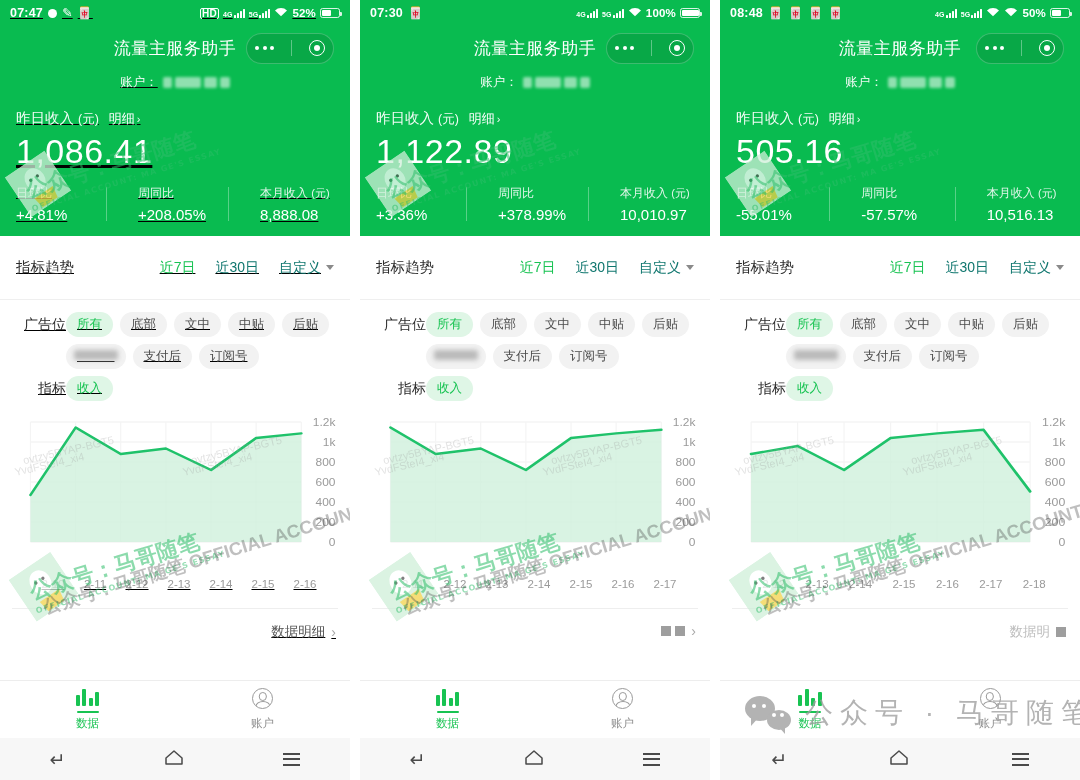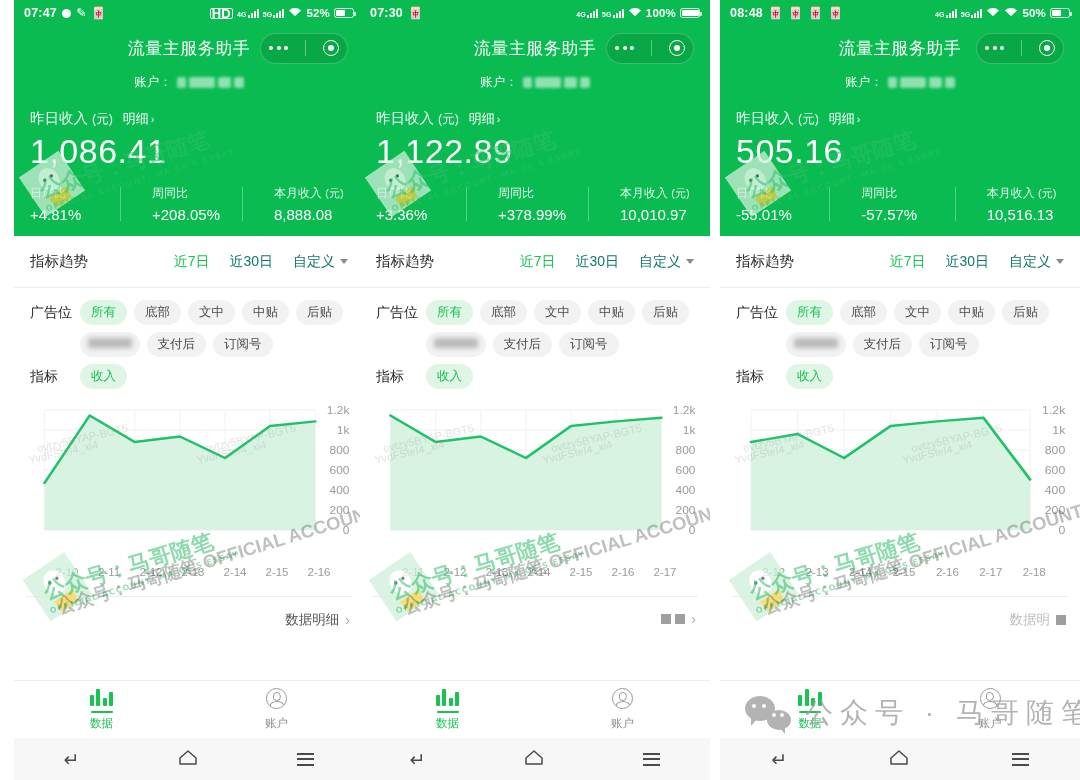--- a/index.html
+++ b/index.html
@@ -7,21 +7,21 @@
     width:1080px; height:780px; overflow:hidden;
     background:#ffffff;
     font-family:"Liberation Sans","DejaVu Sans",sans-serif;
   }
   #stage { position:relative; width:1080px; height:780px; background:#ffffff; }
 
   .panel {
     position:absolute; top:0; width:350px; height:780px;
     background:#ffffff; overflow:hidden;
   }
-  .panel.p1 { left:14px; }
+  .panel.p1 { left:0;text-decoration:underline; }
   .panel.p2 { left:360px; }
   .panel.p3 { left:720px; width:360px; }
 
   
   .hdr {
     position:relative; height:236px;
     background:#09BB50;
     color:#ffffff;
   }
   .statusbar {
@@ -36,21 +36,21 @@
   .emoji-ico { font-size:12px; line-height:1; }
   .bars { display:inline-flex; align-items:flex-end; gap:1px; height:9px; }
   .bars i { width:2px; background:#fff; display:block; border-radius:.5px; }
   .bars i:nth-child(1){height:3px}
   .bars i:nth-child(2){height:5px}
   .bars i:nth-child(3){height:7px}
   .bars i:nth-child(4){height:9px}
   .netlabel { font-size:7px; font-weight:700; margin-right:1px; }
   .netgrp { display:inline-flex; align-items:flex-end; }
   .hd-ico {
-    font-size:13px; font-weight:700; border:1.2px solid #fff; border-radius:2px;
+    font-size:10px; font-weight:700; border:1.2px solid #fff; border-radius:2px;
     padding:0 1px; line-height:9px;
   }
   .bat {
     width:20px; height:10px; border:1.3px solid rgba(255,255,255,.85);
     border-radius:2.5px; position:relative; display:inline-block;
   }
   .bat::after {
     content:""; position:absolute; right:-3px; top:2.7px; width:2px; height:4px;
     background:rgba(255,255,255,.85); border-radius:0 1px 1px 0;
   }
@@ -109,37 +109,37 @@
   .kpi + .kpi::before {
     content:""; position:absolute; left:0; top:2px; bottom:2px; width:1px;
     background:rgba(255,255,255,.32);
   }
   .kpi .k-t { font-size:12px; color:rgba(255,255,255,.88); }
   .kpi .k-v { font-size:15px; color:#fff; margin-top:4px; }
   .kpi .k-t .small { font-size:11px; }
 
   
   .trend-row {
-    height:52px; display:flex; align-items:center; padding:0 16px;
+    height:64px; display:flex; align-items:center; padding:0 16px;
     border-bottom:1px solid #efefef;
     gap:22px;
   }
   .trend-title { font-size:14.5px; color:#2b2b2b; }
   .trend-tabs { margin-left:auto; display:flex; align-items:center; gap:20px; }
   .ttab { font-size:14px; color:#0f766e; }
   .ttab.on { color:#18C352; }
   .ttab .caret {
     display:inline-block; margin-left:5px; width:0; height:0;
     border-left:4.5px solid transparent; border-right:4.5px solid transparent;
     border-top:5px solid #8a8a8a; vertical-align:middle;
   }
 
   
   .filters { padding:12px 16px 0 16px; }
-  .frow { display:flex; align-items:flex-start; margin-bottom:7px; }
+  .frow { display:flex; align-items:flex-start; margin-bottom:7px;text-align:right; }
   .flabel { font-size:14px; color:#2b2b2b; width:50px; flex:0 0 50px; padding-top:4px; }
   .chips { display:flex; flex-wrap:wrap; gap:7px; flex:1; }
   .chip {
     padding:4px 11px; border-radius:13px; background:#f2f2f2;
     font-size:12.5px; color:#4b4b4b; white-space:nowrap;
   }
   .chip.on { background:#DFF6E6; color:#18C352; }
   .chip.blur { color:transparent; position:relative; }
   .chip.blur::after {
     content:""; position:absolute; left:8px; right:8px; top:6px; height:10px;

